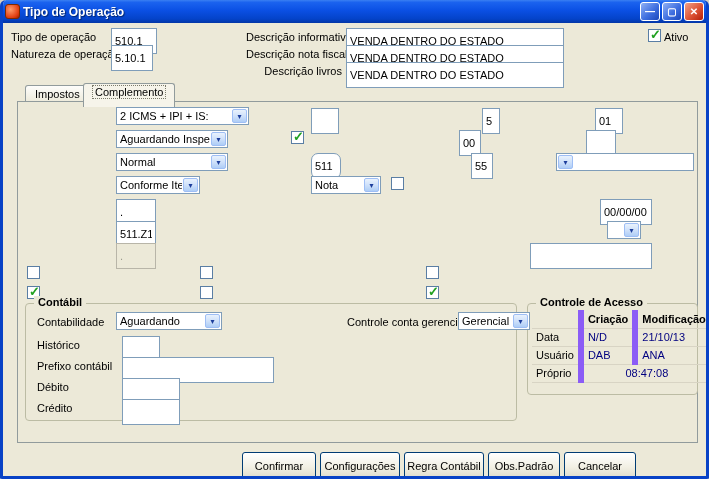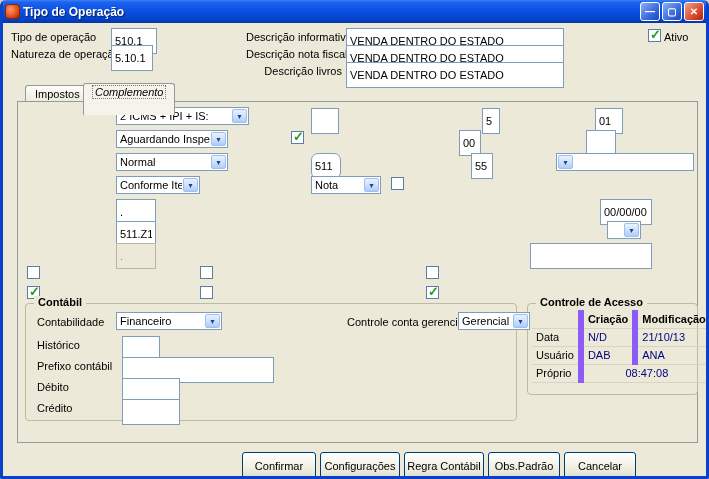--- a/index.html
+++ b/index.html
@@ -41,21 +41,21 @@
                   border:1px solid #9ebef5; border-radius:2px; color:#1c3e9c; font-size:8px;
                   display:flex; align-items:center; justify-content:center; }
 
   .checkbox { position:absolute; width:13px; height:13px; background:#fff; border:1px solid #5A7EA4; }
   .checkbox.checked::before { content:"✓"; position:absolute; left:1px; top:-3px;
                               color:#21A121; font-size:13px; font-weight:bold; }
 
   .tab { position:absolute; height:18px; top:85px; padding:2px 9px;
          background:linear-gradient(#FDFDFB,#ECE9D8); border:1px solid #919B9C;
          border-bottom:none; border-radius:3px 3px 0 0; cursor:pointer; }
-  .tab.active { top:83px; height:32px; background:#F6F4EA; z-index:3;font-style:italic; }
+  .tab.active { top:83px; height:24px; background:#F6F4EA; z-index:3; }
   .tab.active .tab-label { outline:1px dotted #7a7a6a; padding:0 2px; }
   .tab-panel { position:absolute; left:14px; top:101px; width:681px; height:342px;
                background:#ECE9D8; border:1px solid #919B9C; z-index:1; }
 
   .groupbox { position:absolute; border:1px solid #BCBCA4; border-radius:4px; }
   .gb-title { position:absolute; top:-8px; left:8px; background:#ECE9D8; padding:0 4px;
               font-weight:bold; white-space:nowrap; }
 
   .help-link { position:absolute; color:#0000EE; text-decoration:underline; cursor:pointer; }
 
@@ -192,21 +192,21 @@
   <span class="checkbox" style="left:197px;top:286px;z-index:2"></span>
   <span class="lbl" style="left:213px;top:288px">Repetir OC na baixa</span>
   <span class="checkbox checked" style="left:423px;top:286px;z-index:2"></span>
   <span class="lbl" style="left:439px;top:288px">Gerar NF Entrada no Faturamento/Compras</span>
 
   <div class="groupbox" style="left:22px;top:303px;width:492px;height:118px;z-index:2">
     <span class="gb-title">Contábil</span>
   </div>
   <span class="lbl" style="left:34px;top:316px;z-index:2">Contabilidade</span>
   <div class="combo" style="left:113px;top:312px;width:106px;z-index:2">
-    <span class="val">Financeiro</span>
+    <span class="val">Aguardando</span>
     <span class="arrow">▾</span>
   </div>
   <span class="lbl" style="left:344px;top:316px;z-index:2">Controle conta gerencial</span>
   <div class="combo" style="left:455px;top:312px;width:72px;z-index:3">
     <span class="val">Gerencial</span>
     <span class="arrow">▾</span>
   </div>
   <span class="lbl" style="left:34px;top:339px;z-index:2">Histórico</span>
   <input class="field" style="left: 119px; top: 336px; width: 38px; z-index: 2;" value="">
   <span class="lbl" style="left:34px;top:360px;z-index:2">Prefixo contábil</span>

